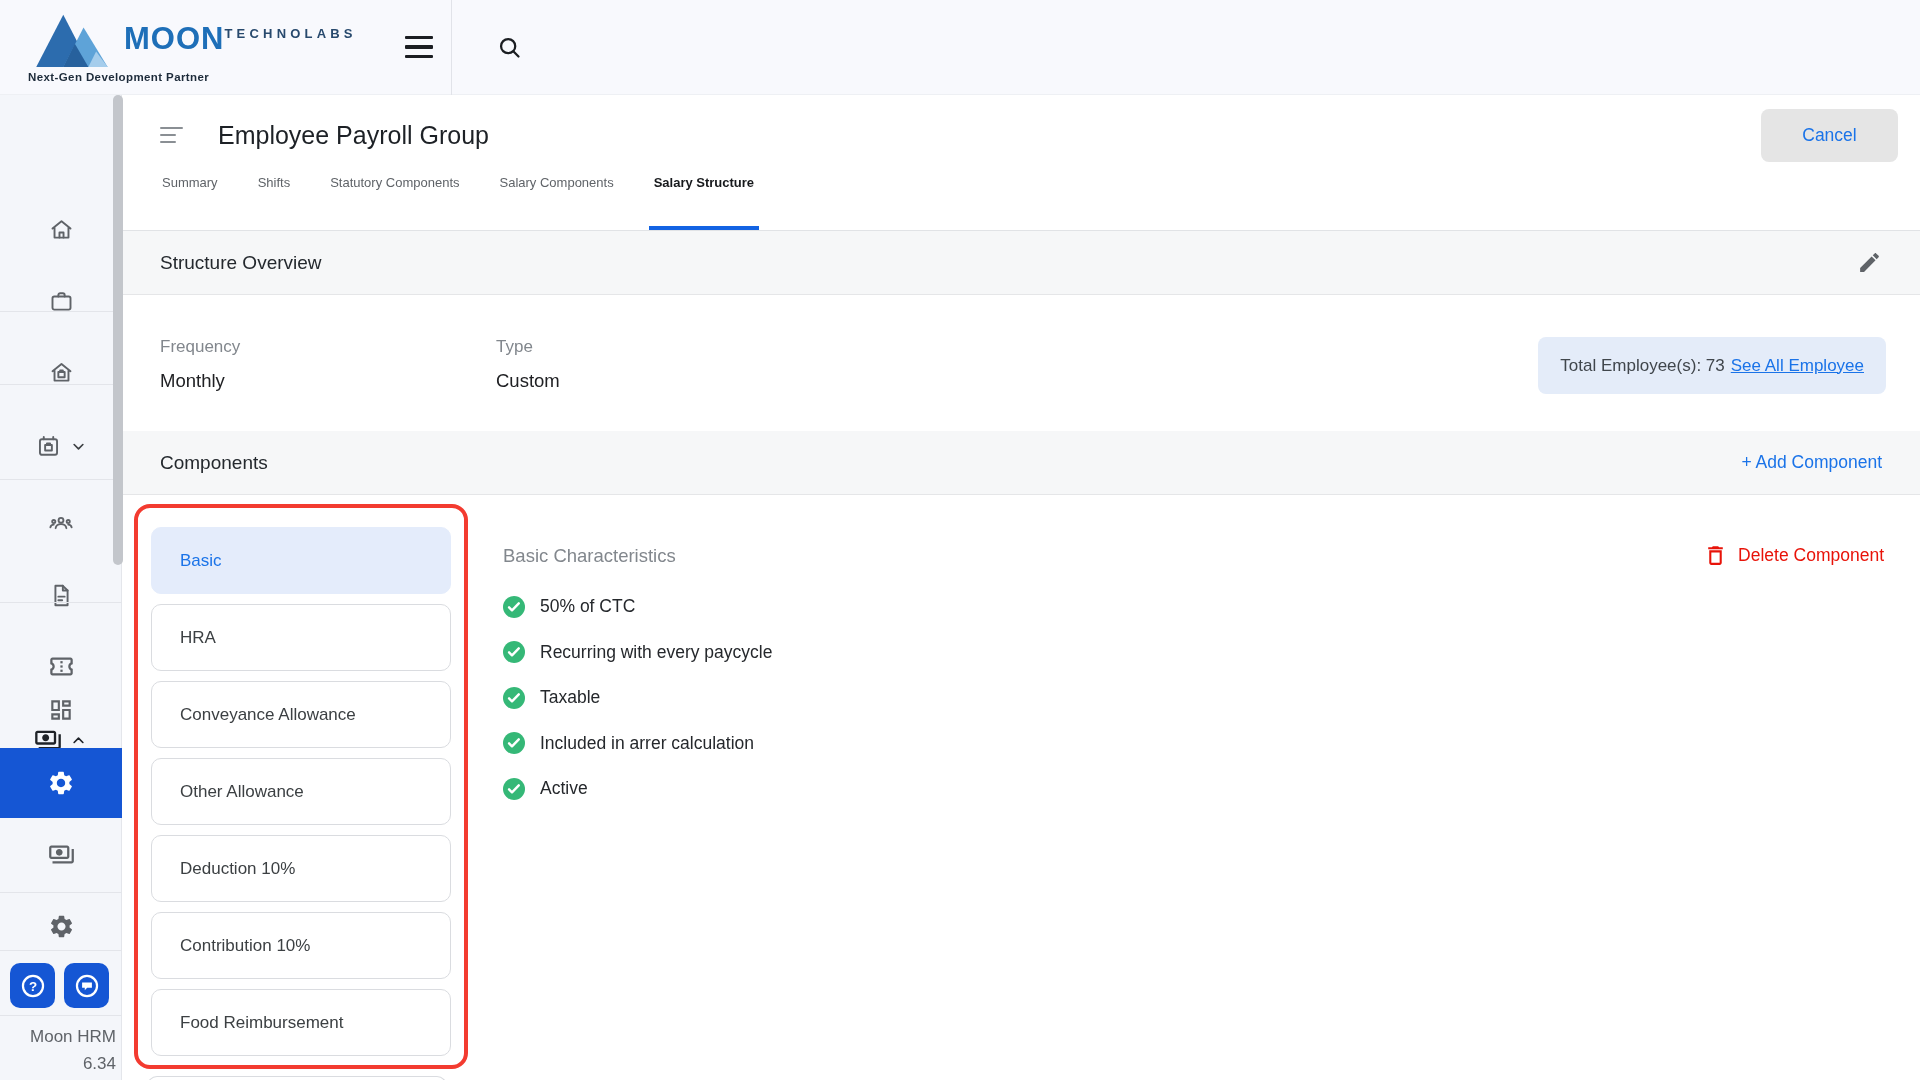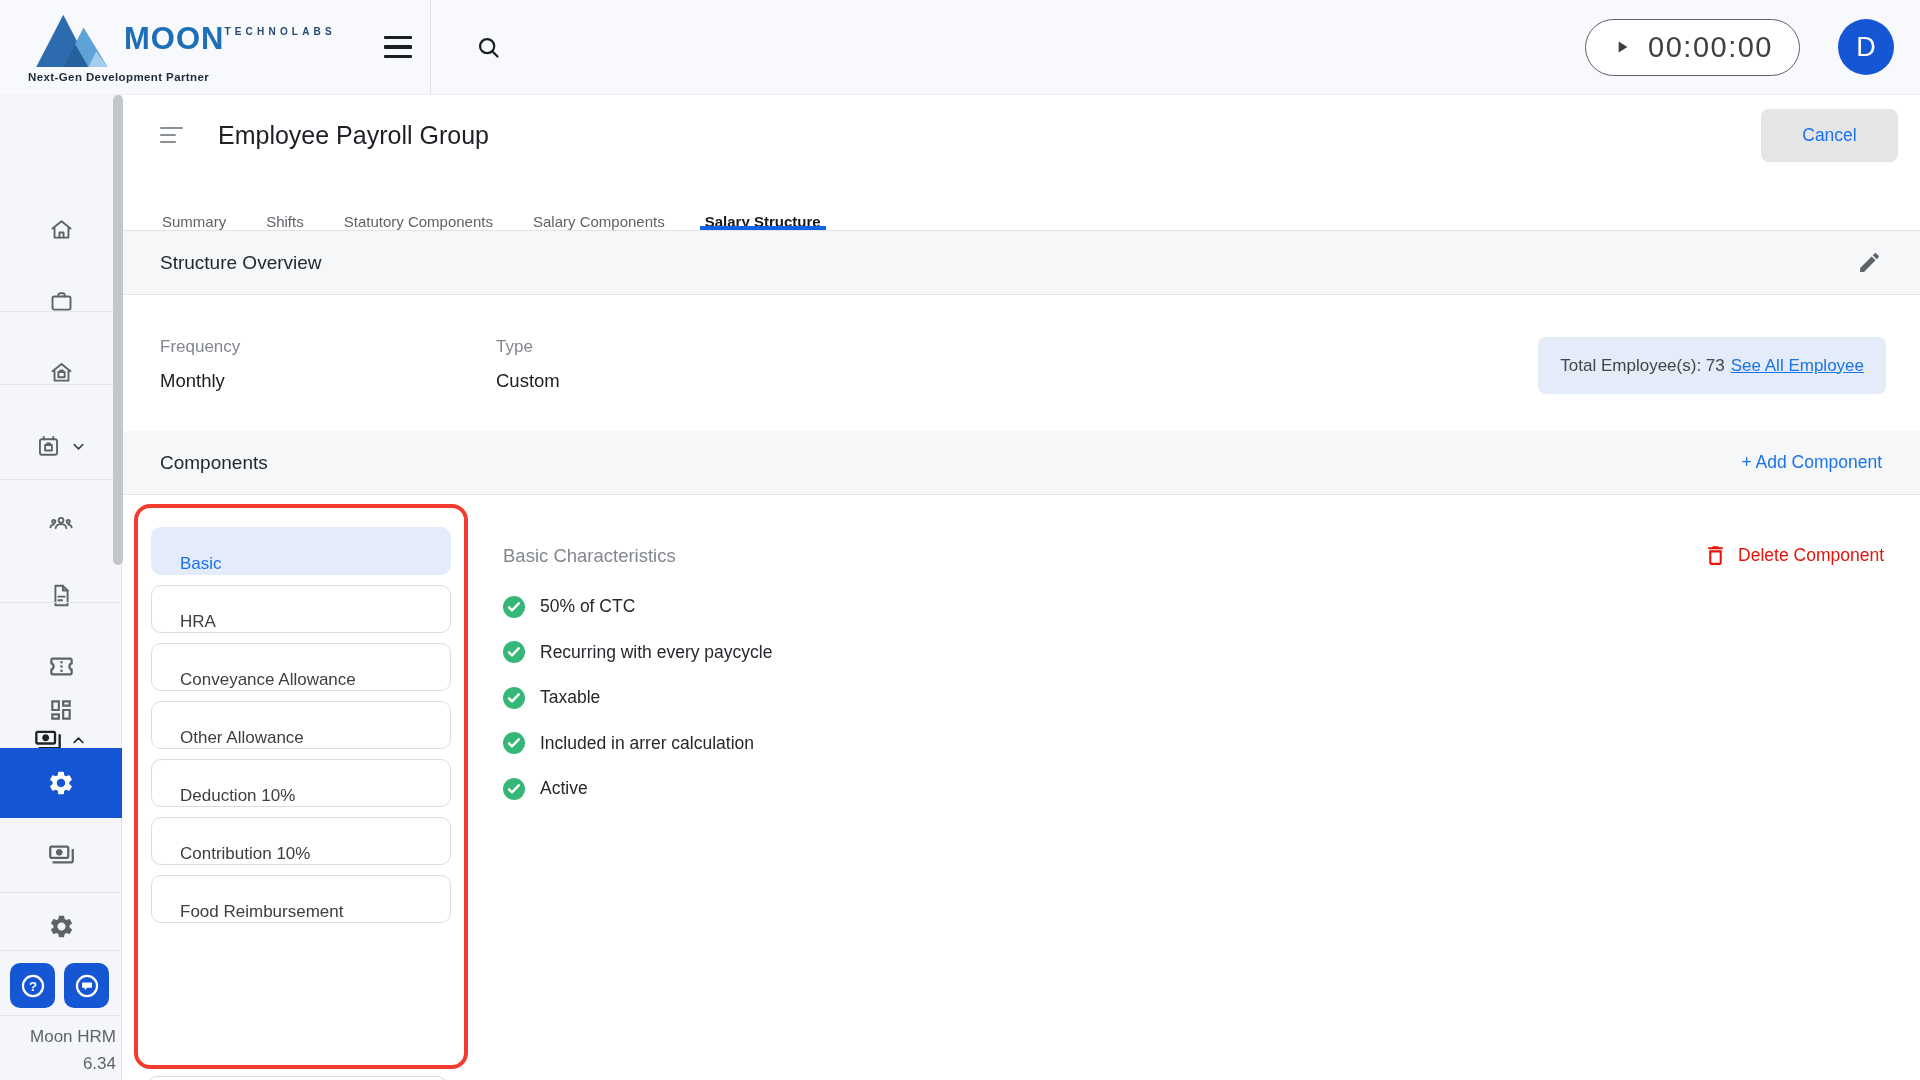--- a/index.html
+++ b/index.html
@@ -8,21 +8,21 @@
     position:relative; width:1920px; height:1080px; overflow:hidden;
     background:#fff; font-family:"Liberation Sans", sans-serif; color:#202124;
   }
   
   .topbar { position:absolute; top:0; left:0; right:0; height:95px;
     background:#f8f9fd; display:flex; align-items:center; border-bottom:1px solid #eef0f4; }
   .logo { display:flex; flex-direction:column; margin-left:28px; }
   .logo-row { display:flex; align-items:center; }
   .logo-text { margin-left:10px; display:flex; }
   .logo-moon { font-size:31px; font-weight:bold; color:#1e6fb8; letter-spacing:1px; line-height:30px; }
-  .logo-sub { font-size:10px; font-weight:bold; color:#27496d; letter-spacing:4.2px; margin-top:2px; }
+  .logo-sub { font-size:13px; font-weight:bold; color:#27496d; letter-spacing:4.2px; margin-top:2px; }
   .logo-tagline { font-size:11.5px; font-weight:bold; color:#1d2b3a; letter-spacing:.4px; margin-top:4px; }
   .hamburger { margin-left:48px; width:30px; height:22px; display:flex; flex-direction:column;
     justify-content:space-between; background:none; border:none; cursor:pointer; }
   .hamburger span { display:block; height:3.2px; width:28px; background:#1b1e22; border-radius:1px; }
   .topbar-vdiv { width:1px; height:95px; background:#e1e3e9; margin-left:16px; }
   .search-btn { margin-left:44px; background:none; border:none; cursor:pointer; display:flex; }
   .topbar-right { margin-left:auto; display:flex; align-items:center; gap:38px; padding-right:26px; }
   .timer-pill { display:flex; align-items:center; gap:16px; height:57px; padding:0 26px;
     background:#fff; border:1.6px solid #5f6368; border-radius:30px; cursor:pointer; }
   .timer-time { font-size:29px; color:#3c4043; letter-spacing:1.5px; }
@@ -49,21 +49,21 @@
     display:flex; flex-direction:column; }
   .page-header { height:80px; display:flex; align-items:center; padding:0 22px 0 38px; flex:none; }
   .sort-lines { display:flex; flex-direction:column; gap:4.5px; width:24px; }
   .sort-lines span { height:2.6px; background:#8a8f94; border-radius:1px; }
   .sort-lines span:nth-child(1){width:23px;} .sort-lines span:nth-child(2){width:16px;} .sort-lines span:nth-child(3){width:16px;}
   .page-title { font-size:25px; font-weight:500; color:#1d2126; margin-left:34px; }
   .cancel-btn { margin-left:auto; width:137px; height:53px; background:#e5e5e5; color:#1a73e8;
     font-size:17.5px; border:none; border-radius:8px; cursor:pointer; font-family:inherit; }
   .tab-bar { height:56px; border-bottom:1px solid #e1e3e6; display:flex; gap:36px;
     padding:0 38px; flex:none; }
-  .tab { display:flex; align-items:flex-end; position:relative; font-size:15px; color:#5f6368;
+  .tab { display:flex; align-items:flex-start; position:relative; font-size:13px; color:#5f6368;
     cursor:pointer; padding:0 2px; white-space:nowrap; }
   .tab.active { color:#17191c; font-weight:bold; }
   .tab.active::after { content:""; position:absolute; left:-3px; right:-3px; bottom:0;
     height:4px; background:#1263e3; }
   .section-bar { height:64px; background:#f6f7f8; border-bottom:1px solid #e5e6e8;
     display:flex; align-items:center; justify-content:space-between; padding:0 38px; flex:none; }
   .section-title { font-size:19px; color:#24292e; }
   .icon-btn { background:none; border:none; cursor:pointer; display:flex; align-items:center; }
   .link-btn { background:none; border:none; cursor:pointer; color:#1a73e8; font-size:17.5px; font-family:inherit; }
   
@@ -71,22 +71,22 @@
   .field { width:336px; padding-top:42px; }
   .f-label { font-size:17px; color:#82878d; }
   .f-value { font-size:18.5px; color:#202124; margin-top:13px; }
   .chip { margin-left:auto; margin-top:42px; background:#e4ecf9; border-radius:8px; height:57px;
     display:flex; align-items:center; padding:0 22px; font-size:17px; color:#40464c; gap:6px; }
   .chip a { color:#1a73e8; cursor:pointer; }
   
   .components-body { flex:1; position:relative; }
   .red-box { position:absolute; left:12px; top:9px; width:334px; height:565px;
     border:4px solid #f33b30; border-radius:16px; padding:19px 0 0 13px; }
-  .comp-item { width:300px; height:48px; border:1px solid #dadce0; border-radius:10px;
-    display:flex; align-items:flex-end; padding-left:28px; font-size:17px; color:#3c4043;
+  .comp-item { width:300px; height:67px; border:1px solid #dadce0; border-radius:10px;
+    display:flex; align-items:center; padding-left:28px; font-size:17px; color:#3c4043;
     margin-bottom:10px; background:#fff; cursor:pointer; }
   .comp-item.selected { background:#e4ecfb; border-color:#e4ecfb; color:#1a73e8; }
   .partial-card { position:absolute; left:25px; top:581px; width:300px; height:10px;
     border:1px solid #dadce0; border-bottom:none; border-radius:10px 10px 0 0; background:#fff; }
   .detail { position:absolute; left:375px; top:8px; right:36px;margin-left:6px; }
   .detail-head { display:flex; justify-content:space-between; align-items:center; padding-top:40px; }
   .detail-title { font-size:18.5px; color:#82878d; }
   .delete-btn { display:flex; align-items:center; gap:10px; color:#e81309; font-size:17.5px;
     background:none; border:none; cursor:pointer; font-family:inherit; }
   .char-list { margin-top:16px; }
@@ -123,31 +123,20 @@
         <span></span>
         <span></span>
       </button>
     <div class="topbar-vdiv"></div>
     <button class="search-btn">
       <svg width="27" height="27" viewBox="0 0 24 24" stroke="#1b1e22" fill="none" stroke-width="2" stroke-linecap="round">
         <circle cx="10.8" cy="10.8" r="6.3"></circle>
           <path d="M15.6 15.6 20 20"></path>
       </svg>
     </button>
-    <div class="topbar-right">
-      <div class="timer-pill">
-        <span>
-          <svg width="20" height="20" viewBox="0 0 24 24">
-              <path d="M8 5.5v13l10.5-6.5z" fill="#3a3f45"></path>
-            </svg>
-        </span>
-        <span class="timer-time">00:00:00</span>
-      </div>
-      <div class="avatar">D</div>
-    </div>
   </header>
 
   <nav class="sidebar">
     <div class="s-item" style="top:121px">
       <svg width="27" height="27" viewBox="0 0 24 24" stroke="#5f6368" stroke-width="1.7" fill="none" stroke-linecap="round" stroke-linejoin="round">
         <path d="M4 11.2 12 4.6l8 6.6M5.8 10v9.2h12.4V10"></path>
           <path d="M10.2 19.2v-4.6h3.6v4.6"></path>
       </svg>
     </div>
     <div class="s-item" style="top:193px">

